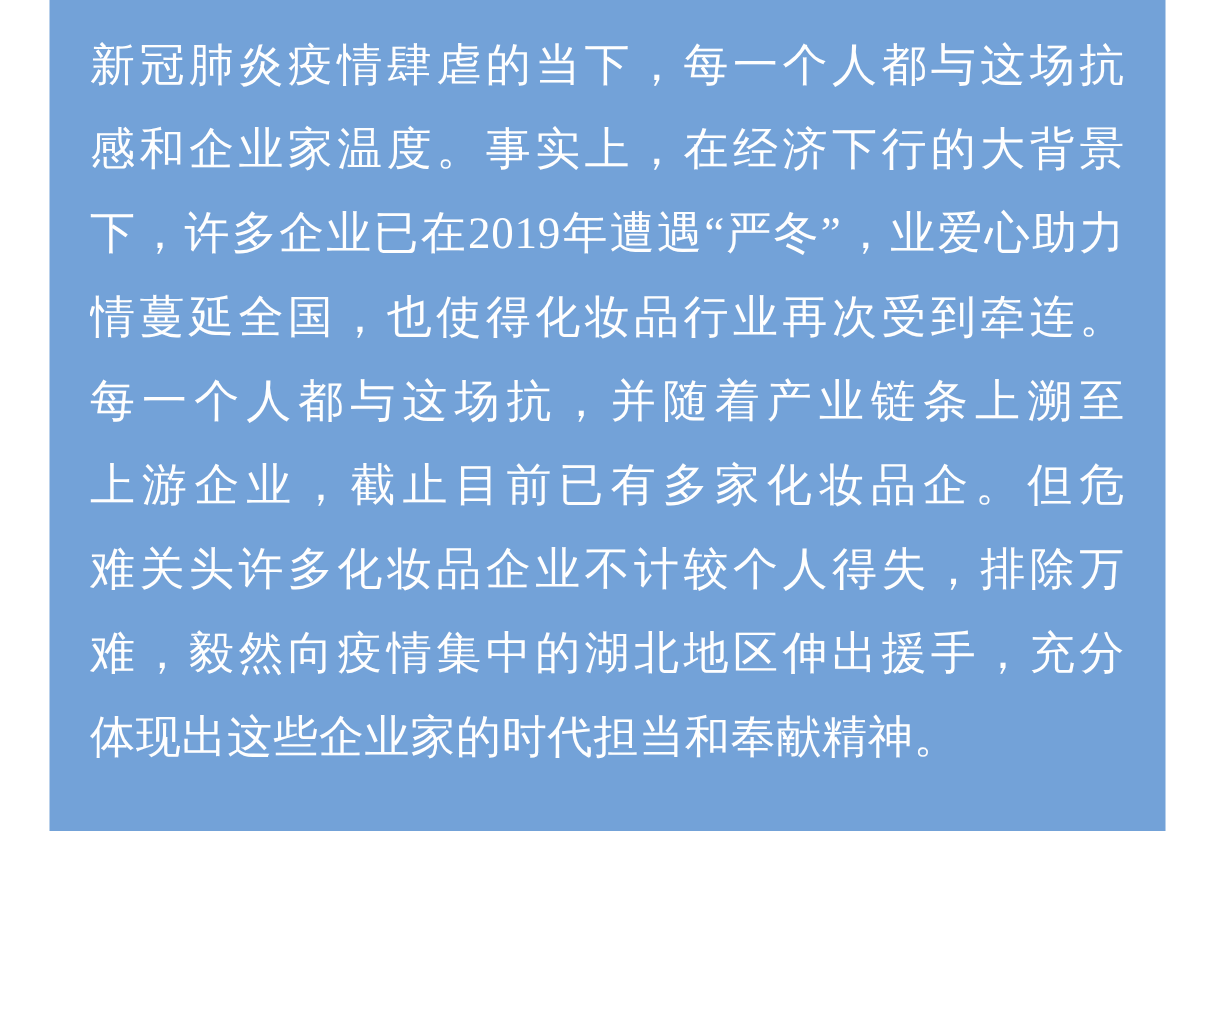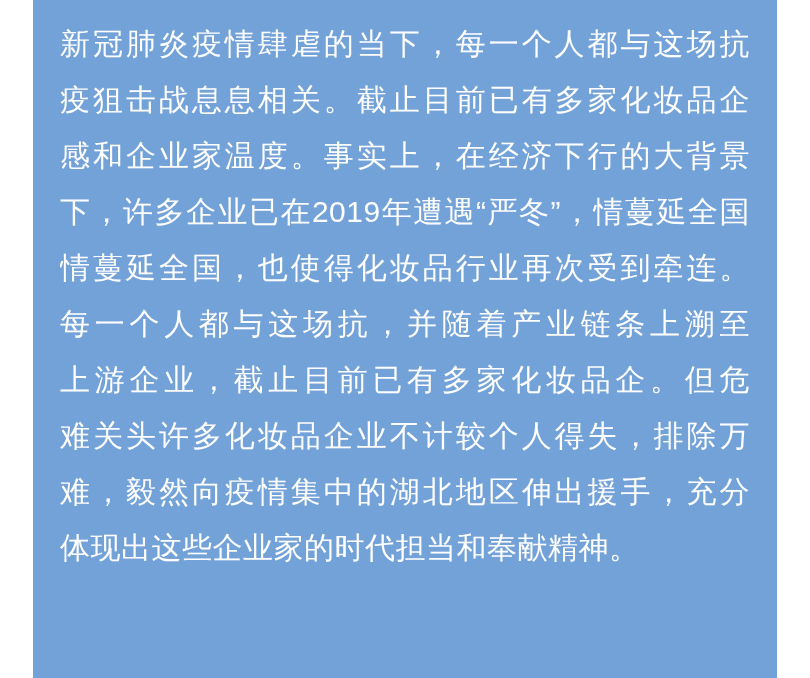--- a/index.html
+++ b/index.html
@@ -19,22 +19,23 @@
     position: relative;
     width: 810px;
     height: 678px;
     background: var(--page-bg);
   }
   .card {
     position: absolute;
     left: 33px;
     top: 0;
     width: 744px;
-    height: 678px;
+    height: 554px;
     background: var(--card-bg);
+    font-family: Liberation Serif, serif;
   }
   .paragraph {
     padding: 16px 27px 0 27px;
     color: var(--text-color);
     font-size: 30px;
     line-height: 56px;
     font-weight: 400;
     letter-spacing: 0.5px;
   }
   .line {
@@ -51,23 +52,22 @@
     text-align-last: left;
   }
 </style>
 </head>
 <body>
 
 <div class="page">
   <div class="card">
     <div class="paragraph">
       <div class="line">新冠肺炎疫情肆虐的当下，每一个人都与这场抗</div>
-      <div class="line">疫狙击战息息相关。截止目前已有多家化妆品企</div>
       <div class="line">感和企业家温度。事实上，在经济下行的大背景</div>
-      <div class="line">下，许多企业已在2019年遭遇“严冬”，情蔓延全国</div>
+      <div class="line">下，许多企业已在2019年遭遇“严冬”，业爱心助力</div>
       <div class="line">情蔓延全国，也使得化妆品行业再次受到牵连。</div>
       <div class="line">每一个人都与这场抗，并随着产业链条上溯至</div>
       <div class="line">上游企业，截止目前已有多家化妆品企。但危</div>
       <div class="line">难关头许多化妆品企业不计较个人得失，排除万</div>
       <div class="line">难，毅然向疫情集中的湖北地区伸出援手，充分</div>
       <div class="line">体现出这些企业家的时代担当和奉献精神。</div>
     </div>
   </div>
 </div>
 

